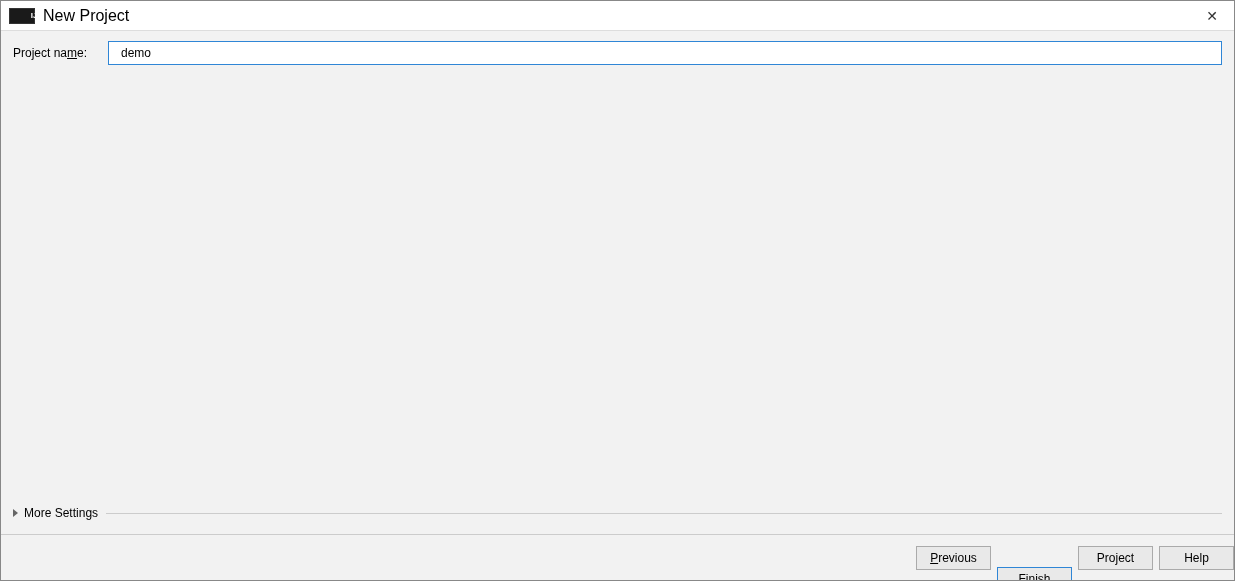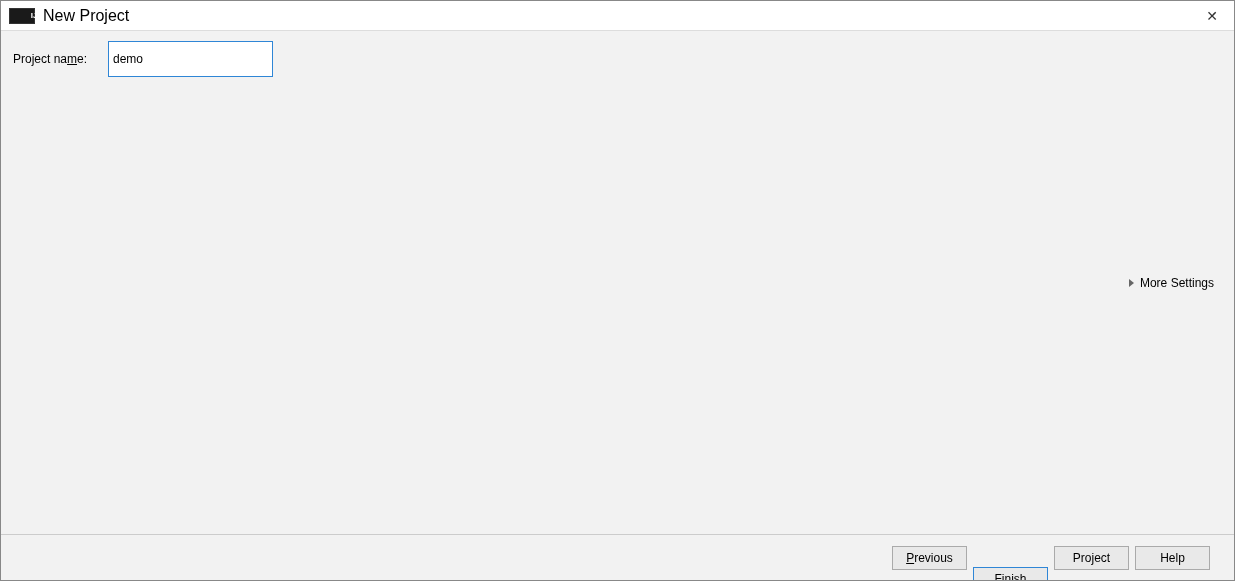--- a/index.html
+++ b/index.html
@@ -54,43 +54,44 @@
       align-items: center;
       justify-content: center;
       cursor: pointer;
       font-size: 14px;
       color: #333;
     }
     .content {
       padding: 10px 12px;
       height: calc(100% - 30px - 46px);
       display: flex;
+      flex-direction: column;
     }
     .form-rows {
       flex: 0 0 auto;
     }
     .form-row {
       display: flex;
       align-items: center;
       margin-bottom: 8px;
     }
     .form-label {
       width: 95px;
       font-size: 12px;
       color: #000;
     }
     .form-label .mnemonic {
       text-decoration: underline;
     }
     .form-input {
       flex: 1;
-      height: 36px;
+      height: 24px;
       border: 1px solid #bbb;
       background: #fff;
-      padding: 2px 4px;
+      padding: 2px 12px;
       font-size: 12px;
       font-family: inherit;
       outline: none;
     }
     .form-input.focused {
       border: 1px solid #2f86d6;
     }
     .browse-btn {
       width: 24px;
       height: 24px;
@@ -130,21 +131,21 @@
       flex: 1;
       height: 1px;
       background: #ccc;
     }
     .button-bar {
       height: 46px;
       border-top: 1px solid #ccc;
       display: flex;
       align-items: center;
       justify-content: flex-end;
-      padding: 0 24px;
+      padding: 0 0;
       gap: 6px;
       background: #f2f2f2;
     }
     .btn {
       min-width: 75px;
       height: 24px;
       border: 1px solid #aaa;
       background: #e9e9e9;
       font-size: 12px;
       font-family: inherit;

